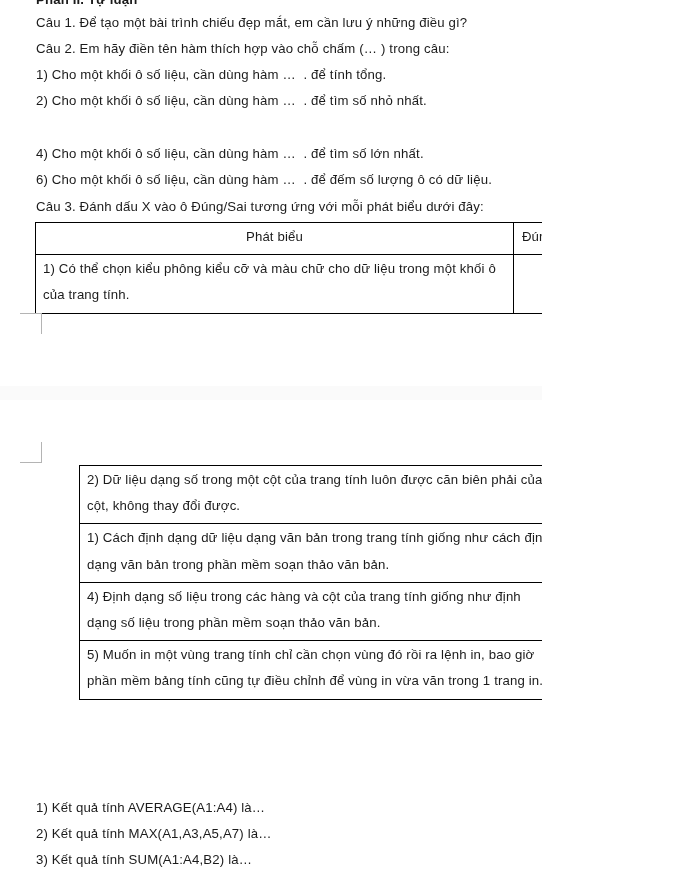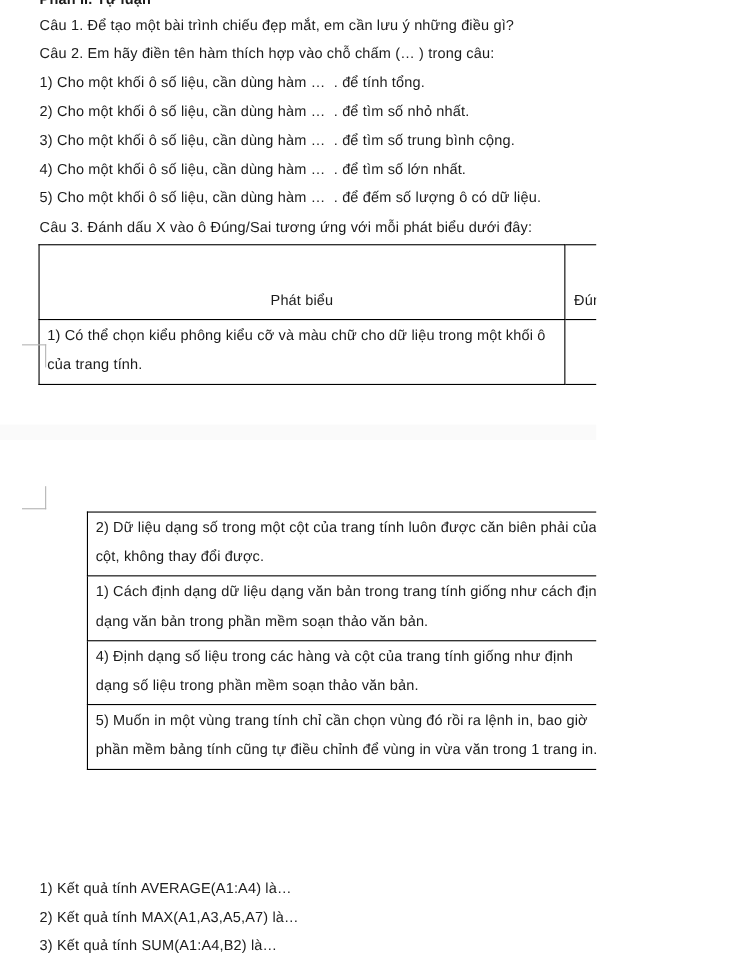--- a/index.html
+++ b/index.html
@@ -70,21 +70,20 @@
 
   .cell-text {
     padding: 1px 7px 4px 7px;
     white-space: pre-wrap;
     letter-spacing: .15px;
   }
   .cell-text.center {
     text-align: center;
     padding-left: 0;
     padding-right: 0;
-    margin-top: 36px;
   }
   .cell-empty { height: 100%; }
 
   
   .crop {
     position: absolute;
     width: 22px;
     height: 21px;
   }
   .crop i {
@@ -131,28 +130,25 @@
   <div class="section" style="top:36px;">
     <div class="para">Câu 2. Em hãy điền tên hàm thích hợp vào chỗ chấm (… ) trong câu:</div>
   </div>
 
   <div class="section" style="top:62px;">
     <div class="para">1) Cho một khối ô số liệu, cần dùng hàm …  . để tính tổng.</div>
   </div>
   <div class="section" style="top:88px;">
     <div class="para">2) Cho một khối ô số liệu, cần dùng hàm …  . để tìm số nhỏ nhất.</div>
   </div>
-  <div class="section" style="top:115px;">
-    <div class="para">3) Cho một khối ô số liệu, cần dùng hàm …  . để tìm số trung bình cộng.</div>
-  </div>
   <div class="section" style="top:141px;">
     <div class="para">4) Cho một khối ô số liệu, cần dùng hàm …  . để tìm số lớn nhất.</div>
   </div>
   <div class="section" style="top:167px;">
-    <div class="para">5) Cho một khối ô số liệu, cần dùng hàm …  . để đếm số lượng ô có dữ liệu.</div>
+    <div class="para">6) Cho một khối ô số liệu, cần dùng hàm …  . để đếm số lượng ô có dữ liệu.</div>
   </div>
 
   <div class="section" style="top:194px;">
     <div class="para">Câu 3. Đánh dấu X vào ô Đúng/Sai tương ứng với mỗi phát biểu dưới đây:</div>
   </div>
 
   <div class="section" style="top:222px;">
     <table class="qtable">
       <thead>
         <tr>

